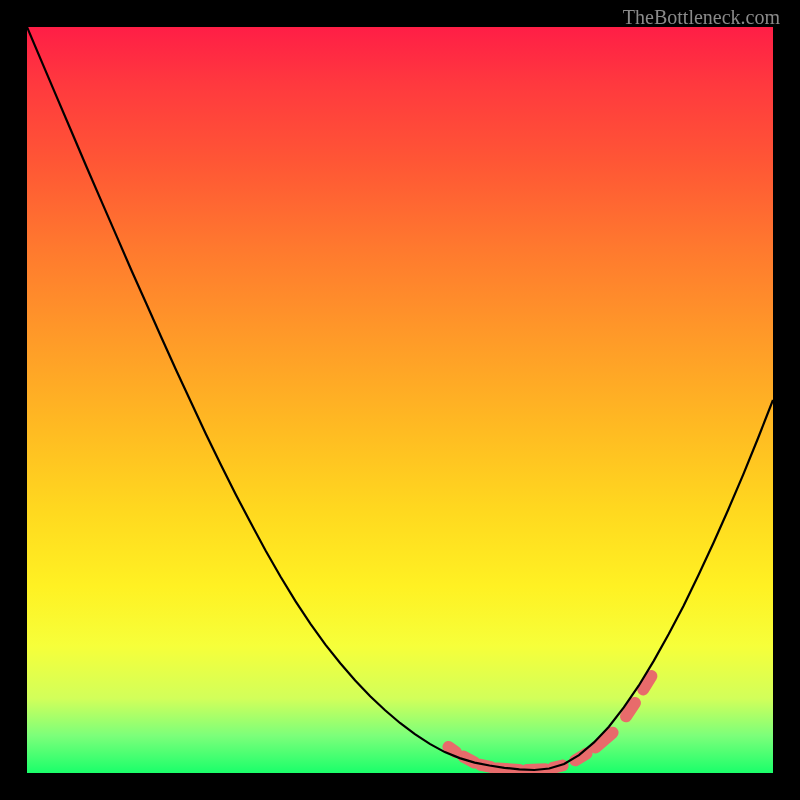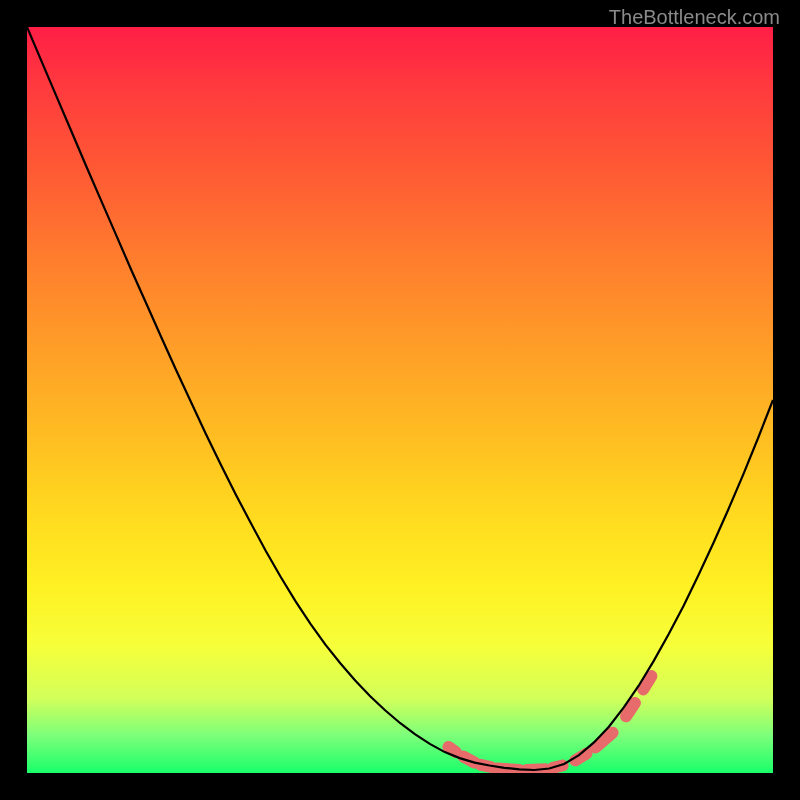--- a/index.html
+++ b/index.html
@@ -12,20 +12,21 @@
     font-family: Arial, sans-serif;
   }
   .watermark {
     position: absolute;
     top: 6px;
     right: 20px;
     color: #8a8a8a;
     font-size: 20px;
     font-weight: 500;
     z-index: 10;
+    font-family: Liberation Serif, serif;
   }
   .plot-area {
     position: absolute;
     left: 27px;
     top: 27px;
     width: 746px;
     height: 746px;
     background: linear-gradient(to bottom,
       #ff1e46 0%,
       #ff3a3e 8%,

